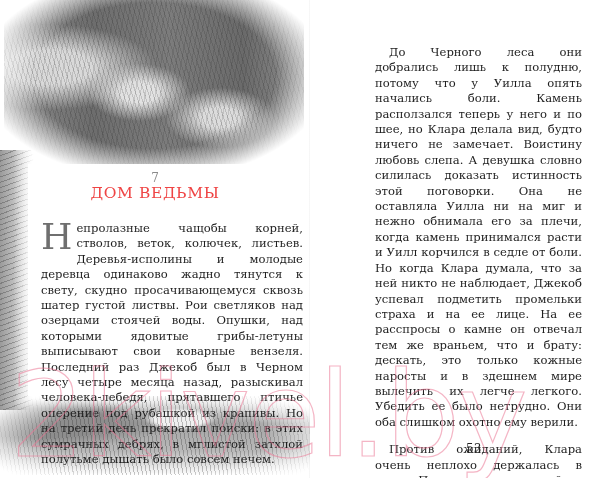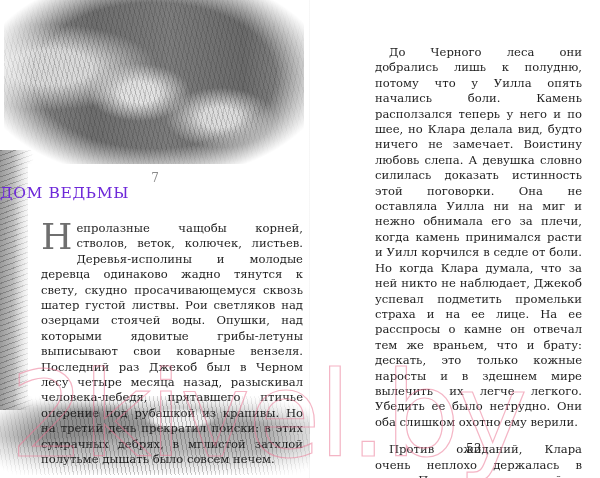--- a/index.html
+++ b/index.html
@@ -38,21 +38,21 @@
       radial-gradient(ellipse at 58% 30%, #f0f0f0 0 10%, transparent 14%),
       radial-gradient(ellipse at 12% 35%, #8d8d8d 0 20%, transparent 35%),
       linear-gradient(180deg, rgba(255,255,255,0), #a4a4a4 35%, #b9b9b9 70%, rgba(255,255,255,0));
     -webkit-mask-image: radial-gradient(ellipse 60% 70% at 50% 55%, #000 60%, transparent 100%);
             mask-image: radial-gradient(ellipse 60% 70% at 50% 55%, #000 60%, transparent 100%);
   }
   .text-panel {
     position:absolute; left:28px; top:164px; width:282px; height:232px; background:#fff;
   }
   .chapter-num { position:absolute; left:0; width:310px; top:171px; text-align:center; font-size:12px; color:#8a8a8a; }
-  .chapter-title { position:absolute; left:0; width:310px; top:184px; font-size:15.5px; letter-spacing:.6px; color:#6d28d9; }
+  .chapter-title { position:absolute; left:0; width:310px; top:184px; text-align:center; font-size:15.5px; letter-spacing:.6px; color:#ef4444; }
   .body-left {
     position:absolute; left:41px; top:221px; width:262px;
     font-size:11.6px; line-height:15.4px; text-align:justify; margin:0;
   }
   .drop {
     float:left; font-size:36px; line-height:30px; color:#6f6f6f; margin:1px 4px 0 0; height:30px;
   }
   .body-right {
     position:absolute; left:363px; top:33px; width:231px;
     font-size:11.6px; line-height:15.4px; text-align:justify;

